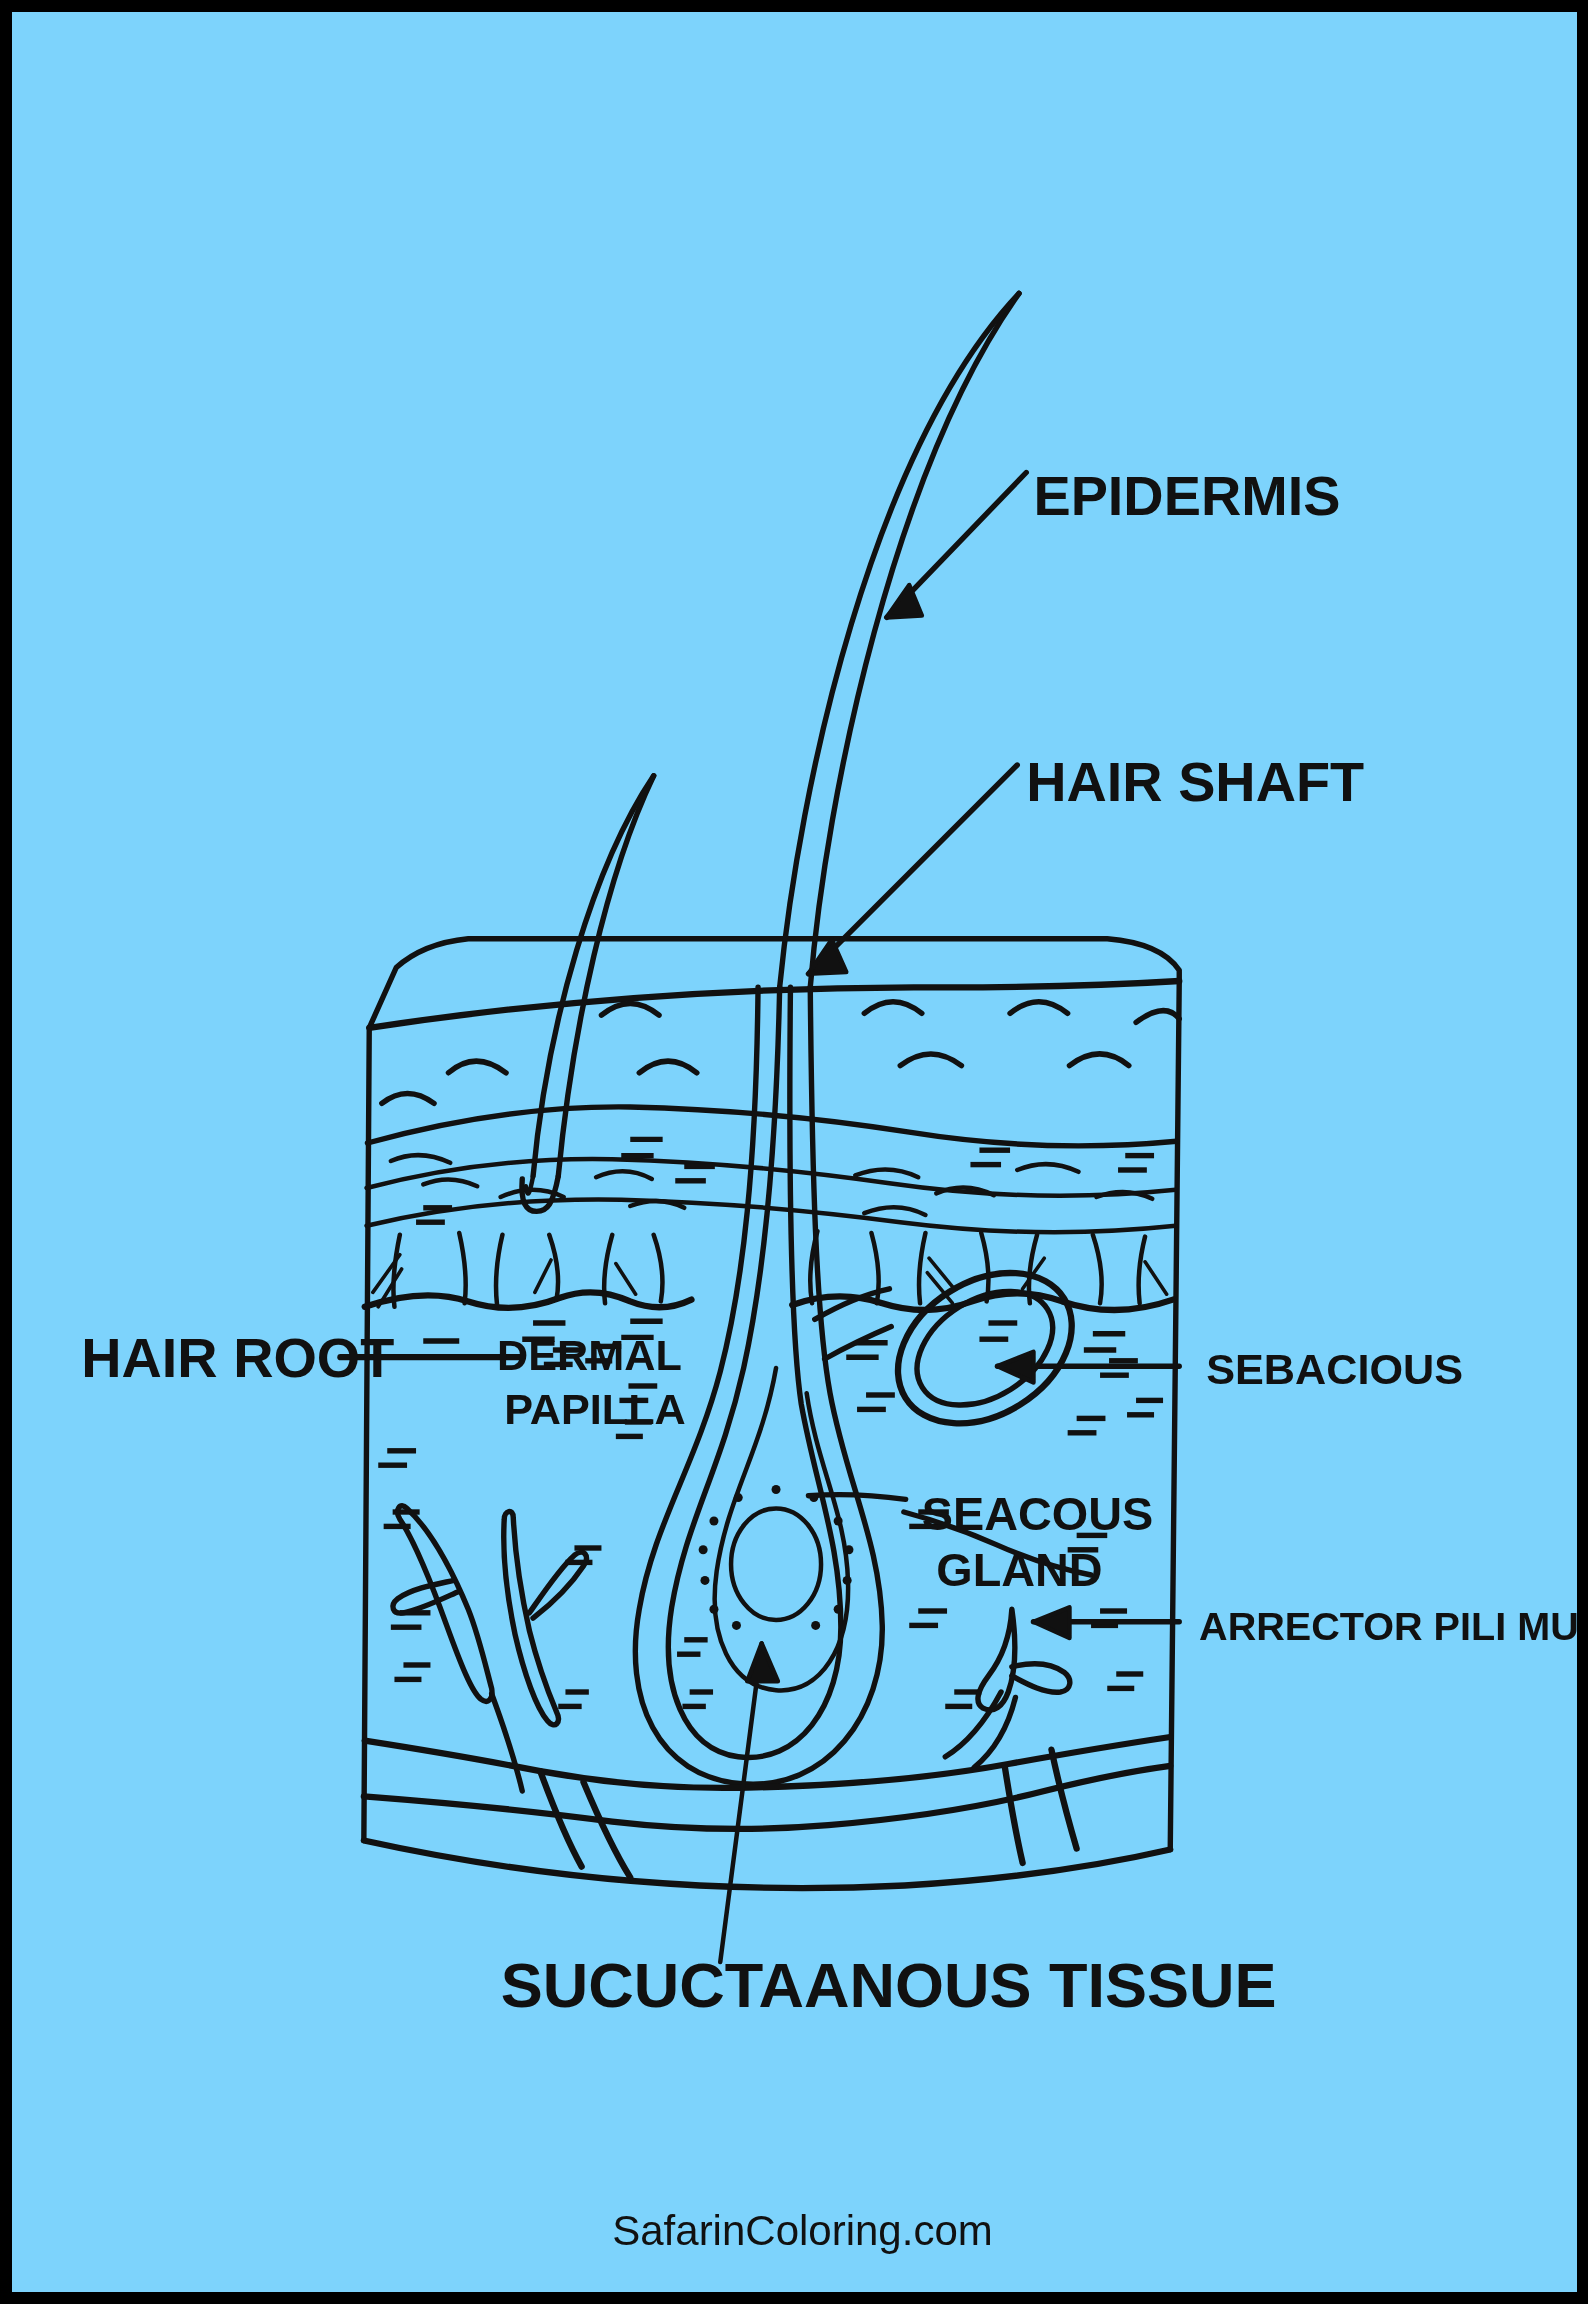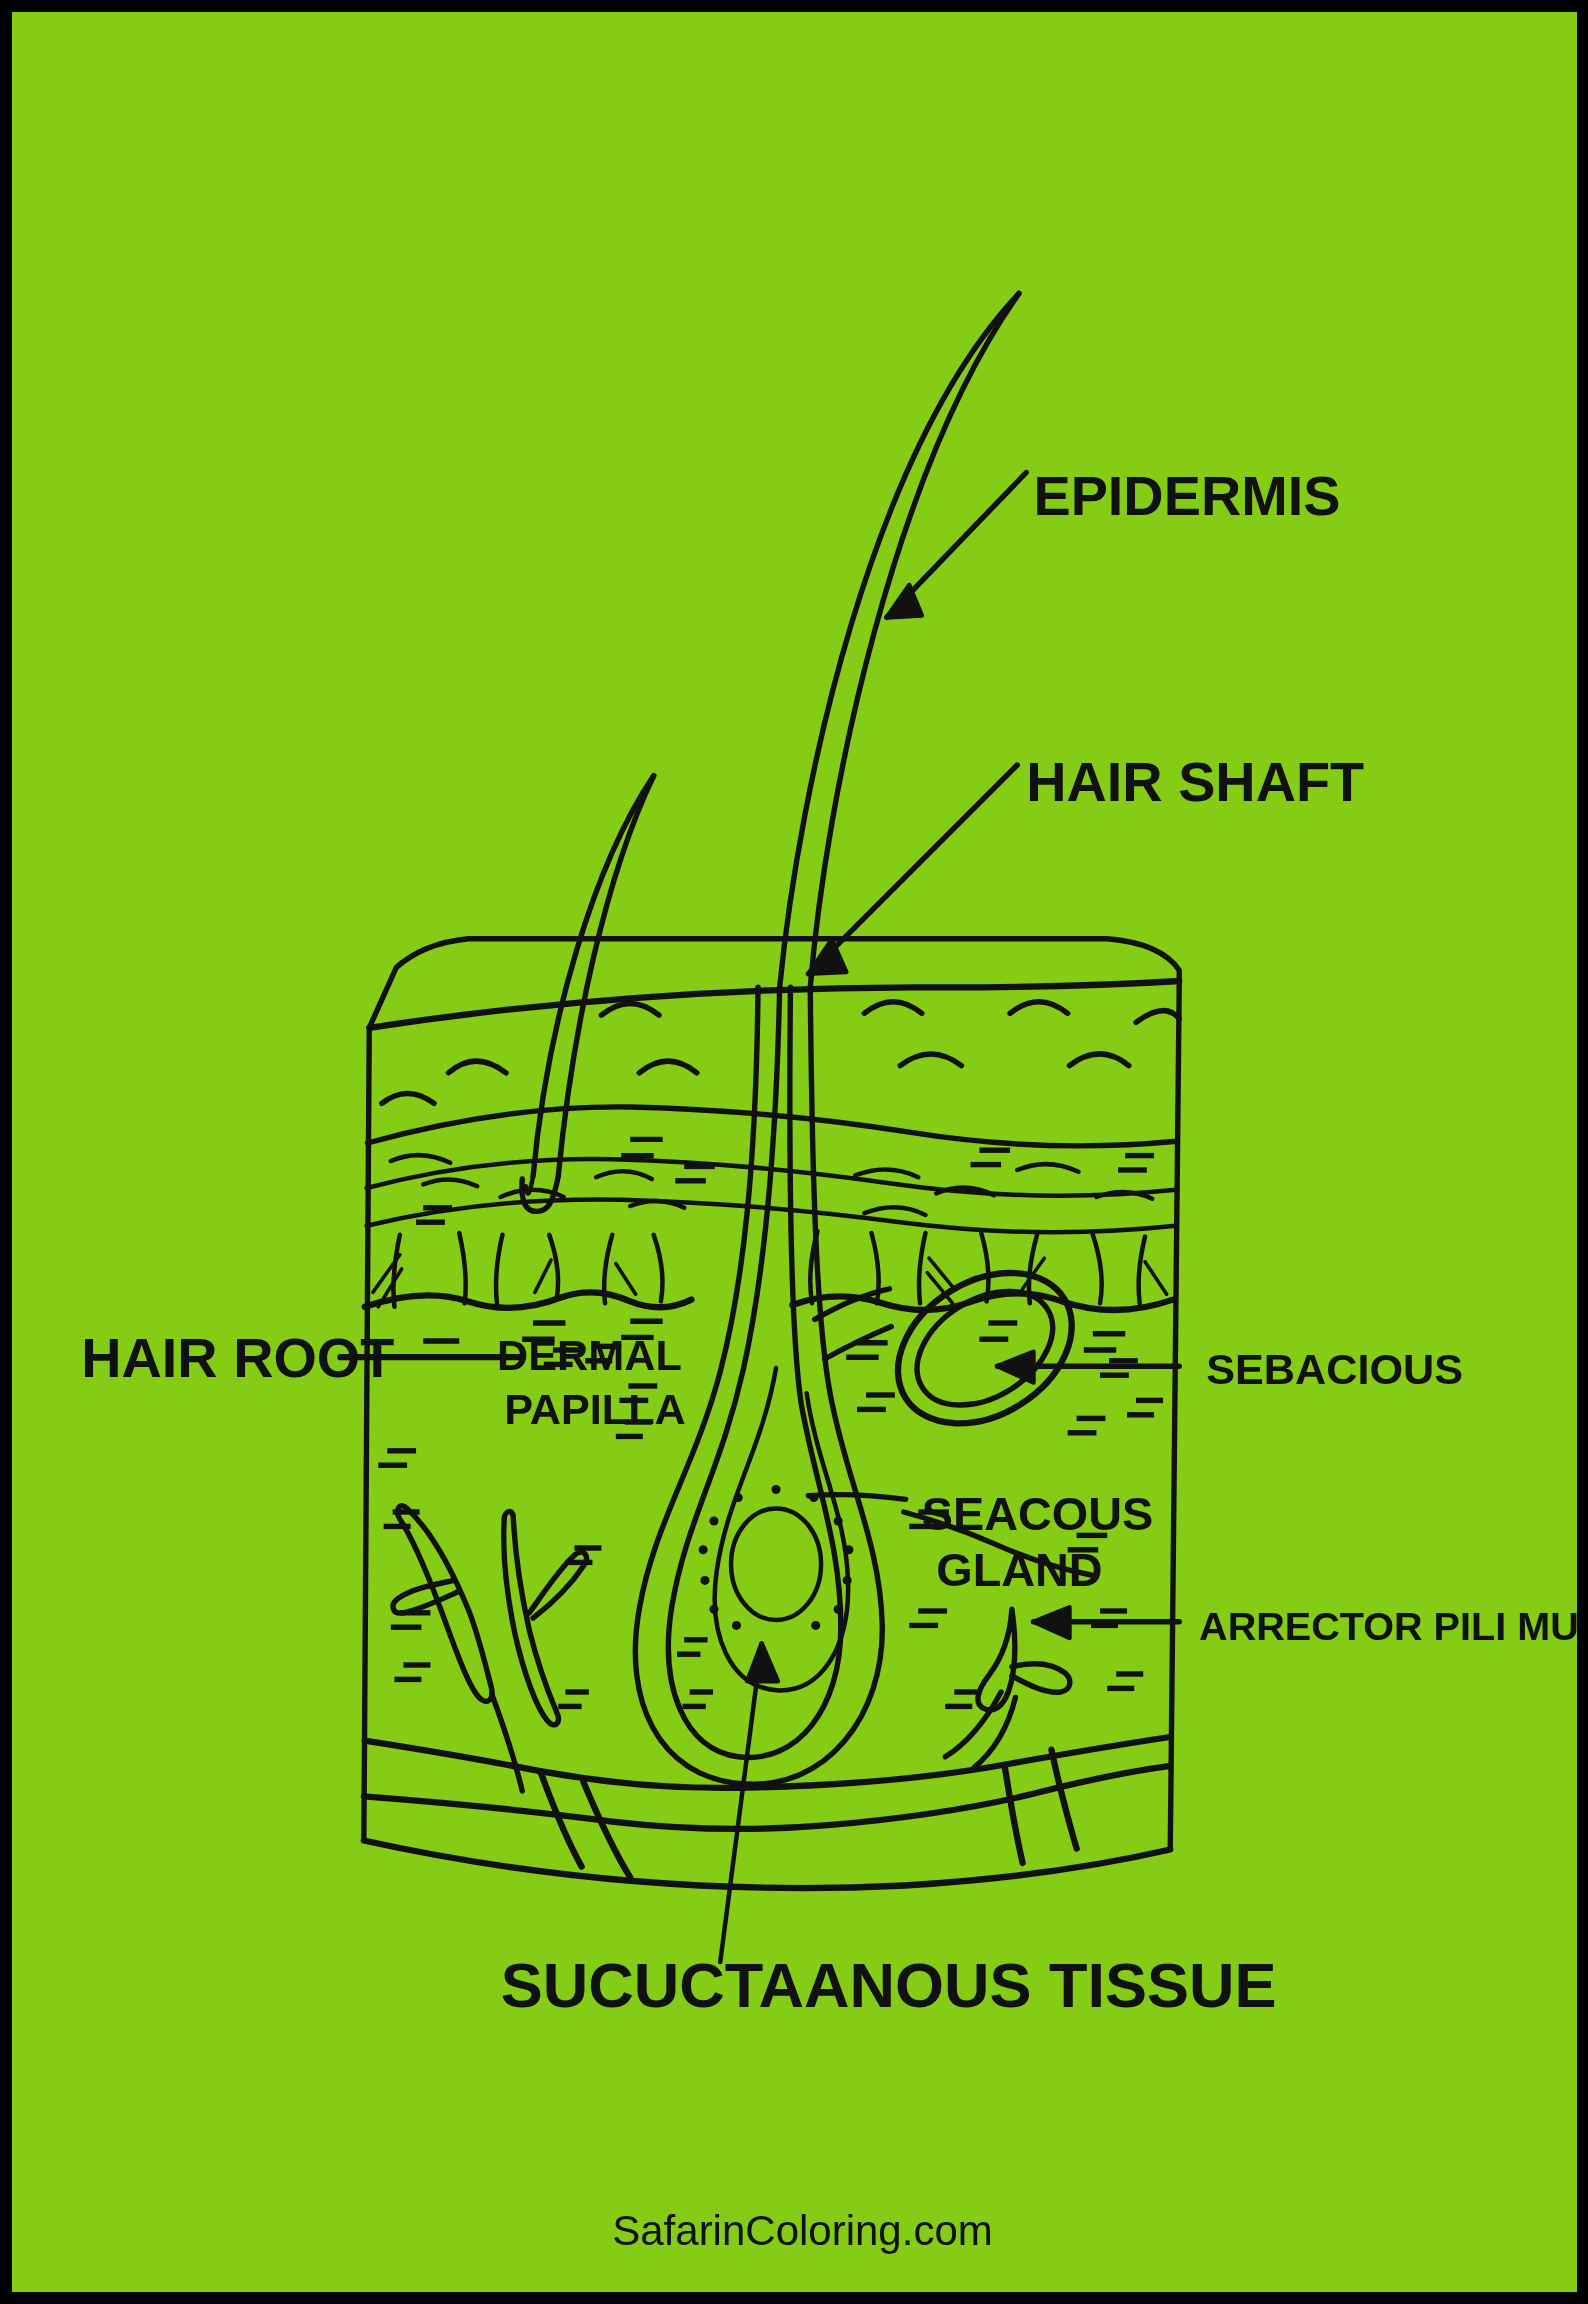--- a/index.html
+++ b/index.html
@@ -11,21 +11,21 @@
   body {
     width: 1589px;
     height: 2304px;
     overflow: hidden;
     font-family: "Liberation Sans", sans-serif;
     position: relative;
   }
   #page {
     position: absolute;
     inset: 0;
-    background: #84cc16;
+    background: #7dd3fc;
   }
   
   #frame {
     position: absolute;
     left: 0; top: 0;
     width: 1589px; height: 2304px;
     box-sizing: border-box;
     border: 12.6px solid #000000;
     pointer-events: none;
   }

